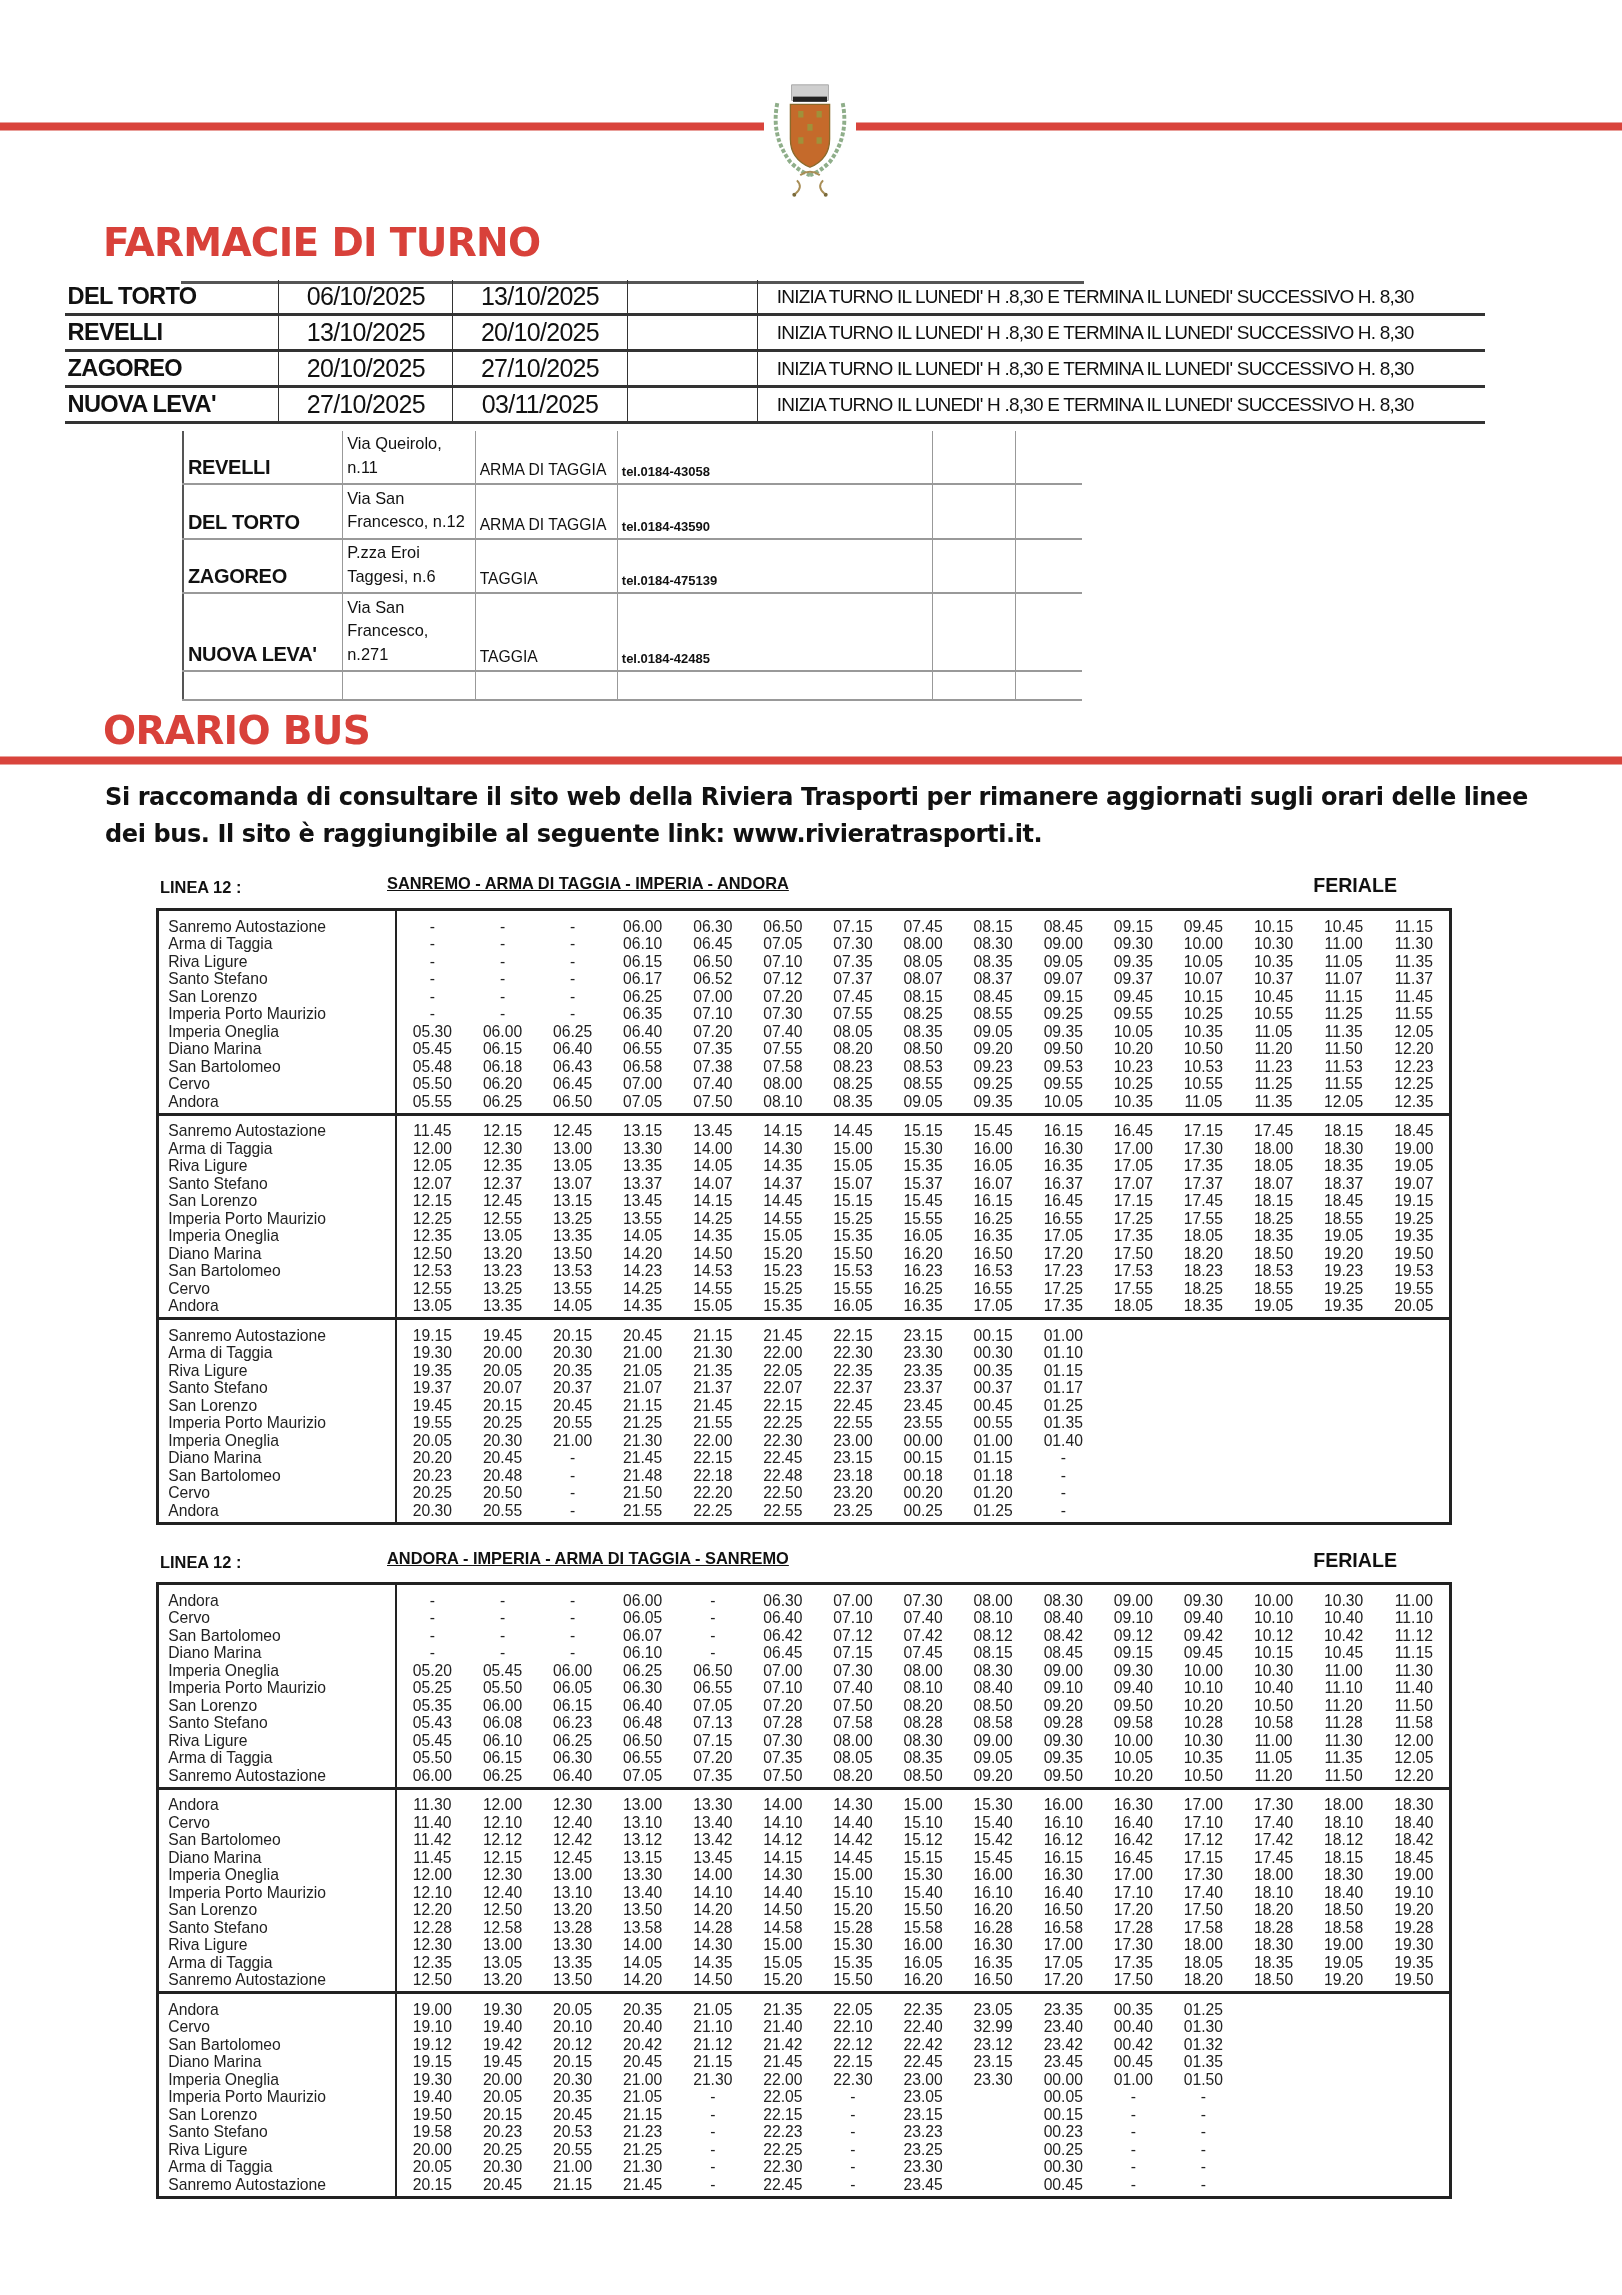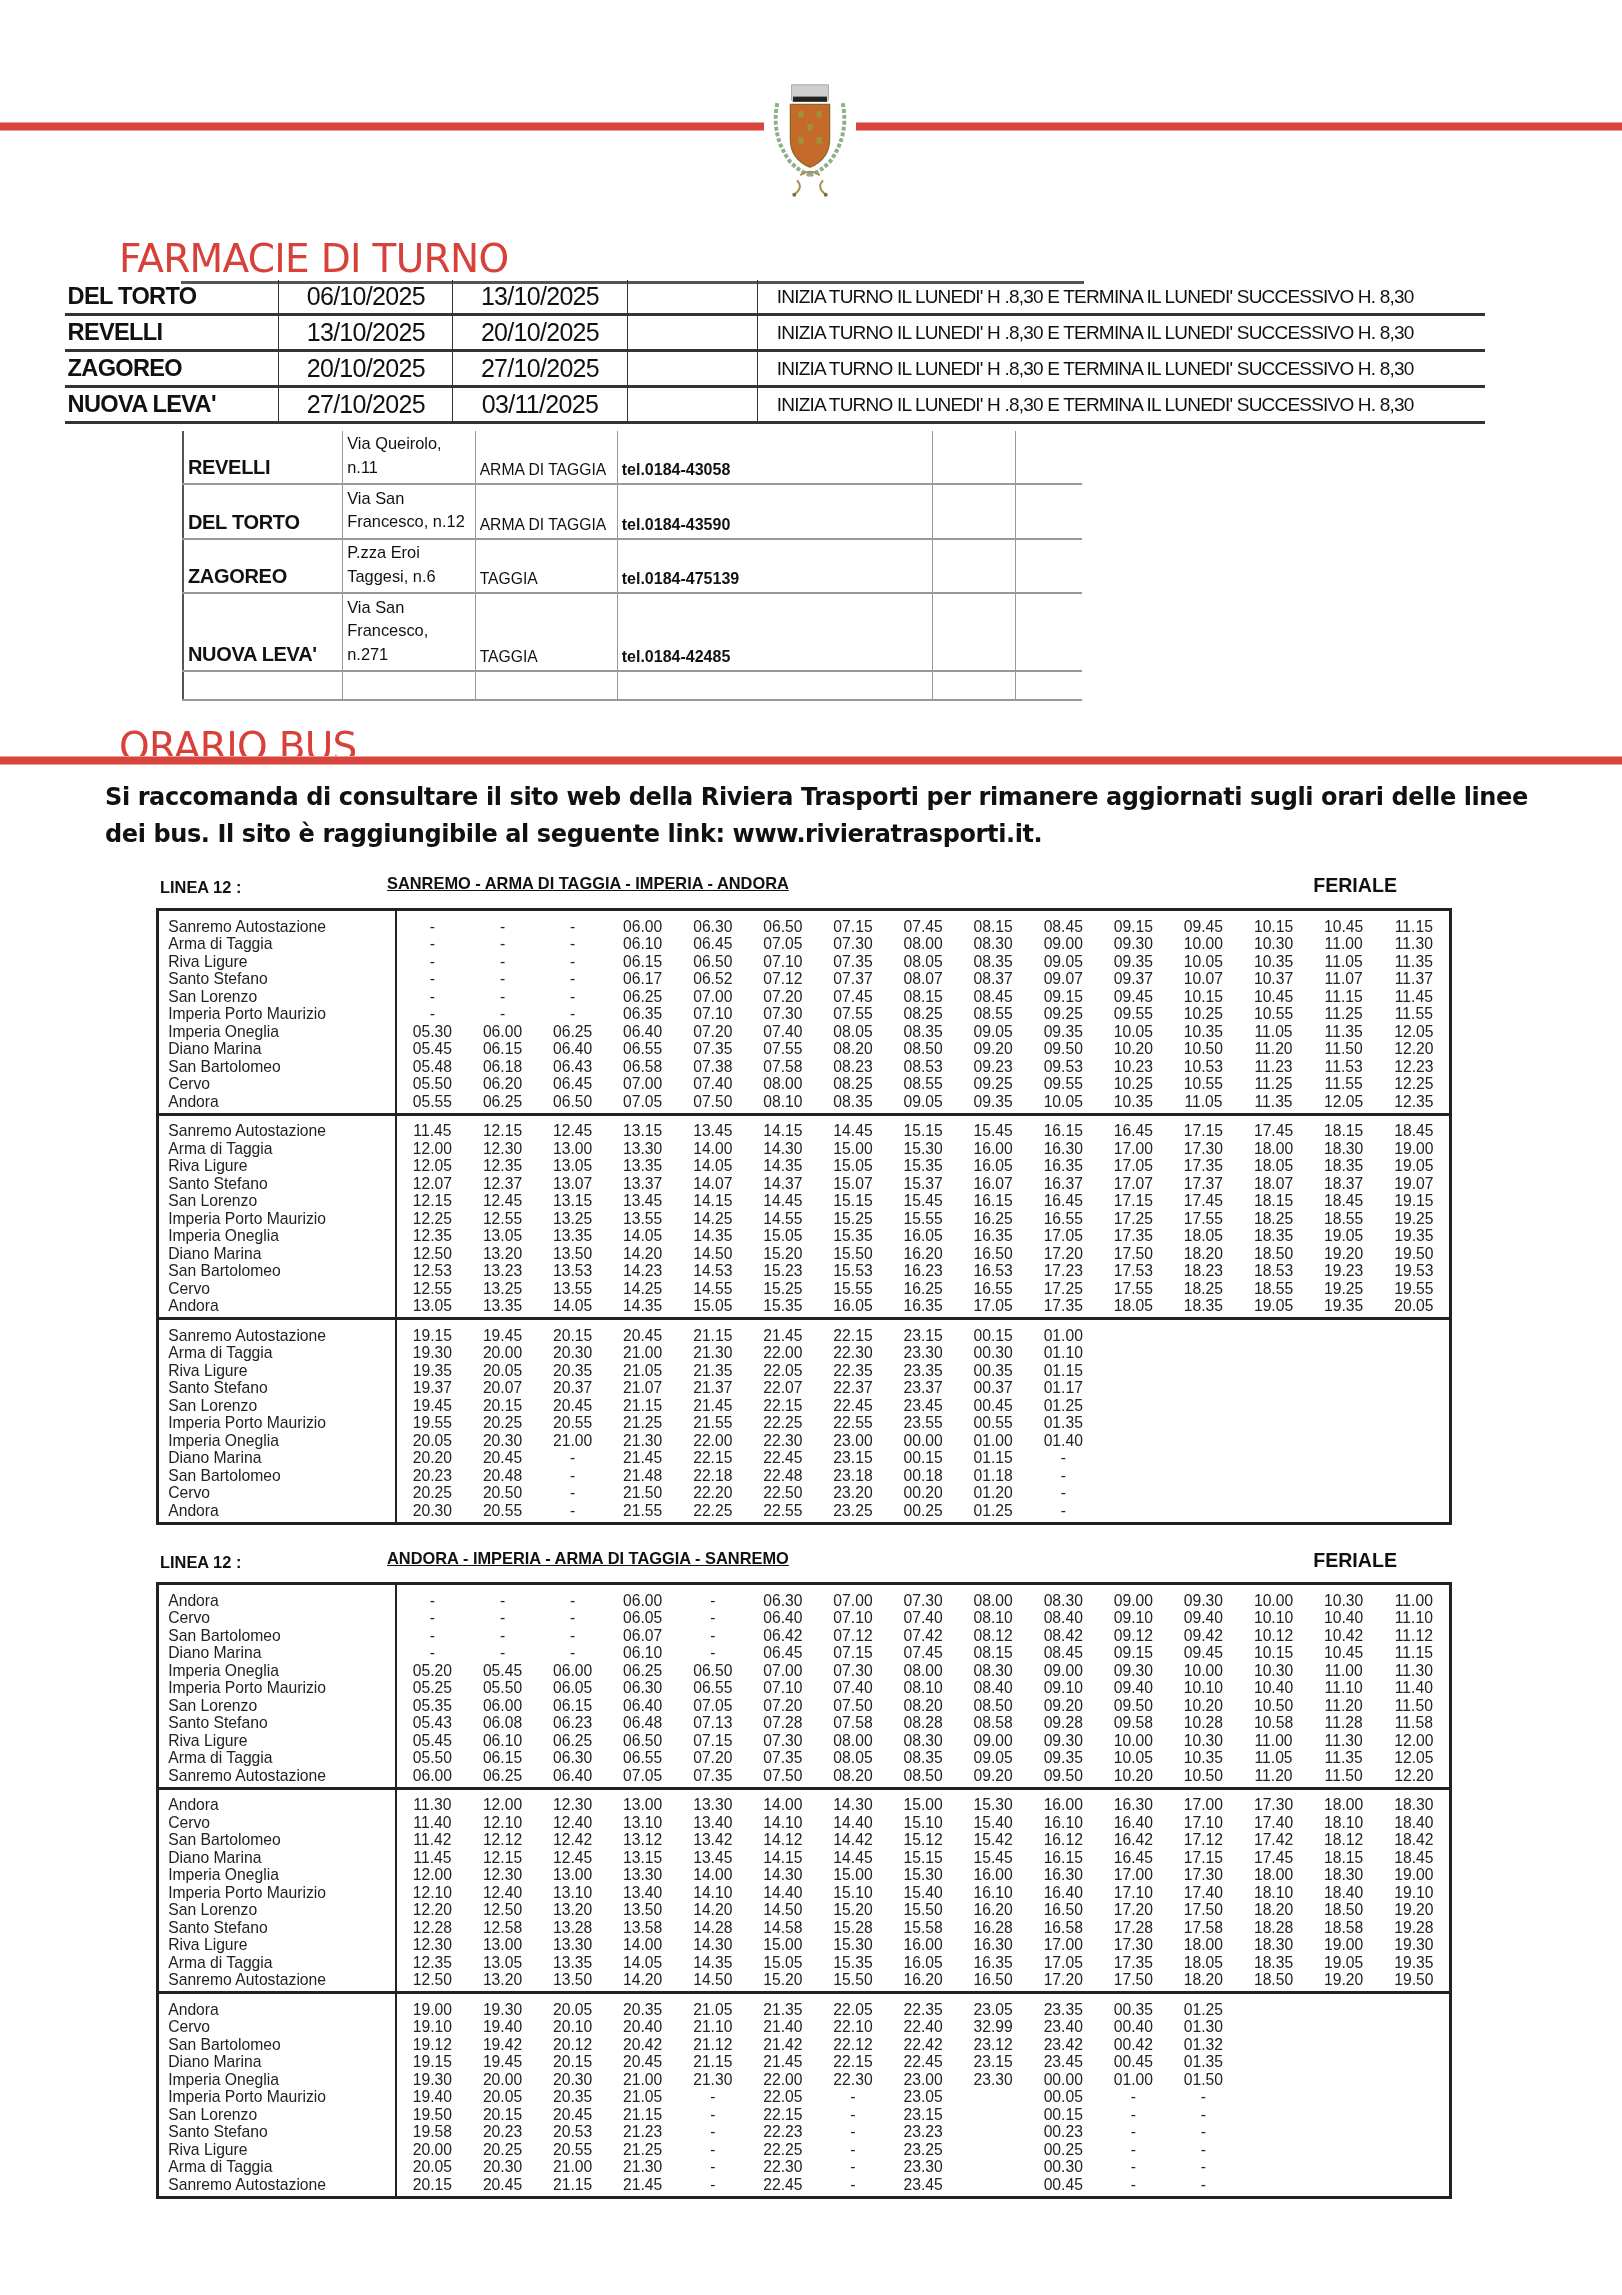--- a/index.html
+++ b/index.html
@@ -5,41 +5,41 @@
     html, body { margin: 0; padding: 0; background: #ffffff; }
     body { width: 1623px; height: 2295px; position: relative; overflow: hidden; font-family: "DejaVu Sans", sans-serif; color: #111; }
 
     
     .red-rule { position: absolute; left: 0; right: 0; height: 7.2px; background: #d9443c; border-top: 1.3px solid #e9a09b; border-bottom: 1.3px solid #e9a09b; }
     #rule-top { top: 122px; }
     #rule-bus { top: 756px; }
     .crest { position: absolute; left: 764px; top: 77px; width: 92px; height: 121px; background: #fff; }
     .crest svg { width: 100%; height: 100%; display: block; }
 
-    .section-title { position: absolute; left: 103px; font-family: "DejaVu Sans", sans-serif; font-weight: normal; color: #d8413a; font-size: 39px; letter-spacing: -0.7px; margin: 16px; }
+    .section-title { position: absolute; left: 103px; font-family: "DejaVu Sans", sans-serif; font-weight: bold; color: #d8413a; font-size: 39px; letter-spacing: -0.7px; margin: 0; }
     #title-farmacie { top: 220px; }
     #title-bus { top: 708px; }
 
     
     .turni { position: absolute; left: 65px; top: 280px; width: 1420px; border-collapse: collapse; font-family: "Liberation Sans", sans-serif; }
     .turni-topline { position: absolute; left: 181px; top: 281px; width: 903px; height: 2.6px; background: #555; }
     .turni td { height: 33px; padding: 0 2.6px; vertical-align: middle; border-bottom: 3.3px solid #333; }
     .turni td.name { width: 208px; font-weight: bold; font-size: 23.6px; font-family: "Liberation Sans", sans-serif; letter-spacing: -0.7px; }
     .turni td.date { width: 168px; font-size: 25px; text-align: center; border-left: 0.7px solid #333; letter-spacing: -0.7px; }
     .turni td.empty { width: 124px; border-left: 0.7px solid #333; }
     .turni td.note { font-size: 19px; letter-spacing: -0.8px; border-left: 0.7px solid #333; padding-left: 19px; }
 
     
     .addr { position: absolute; left: 182px; top: 431px; width: 900px; border-collapse: collapse; font-family: "Liberation Sans", sans-serif; border-left: 2px solid #555; border-bottom: 2.6px solid #444; }
     .addr td { vertical-align: bottom; padding: 1.3px 3.9px 3.9px 3.9px; border-bottom: 2px solid #999; }
     .addr td + td { border-left: 0.7px solid #999; }
     .addr td.aname { width: 151px; font-weight: bold; font-size: 20px; letter-spacing: -0.3px; }
     .addr td.street { width: 124px; font-size: 16.4px; line-height: 23.6px; }
     .addr td.town { width: 134px; font-size: 15.7px; }
-    .addr td.tel { width: 308px; font-weight: bold; font-size: 16px; }
+    .addr td.tel { width: 308px; font-weight: bold; font-size: 13px; }
     .addr td.blank1 { width: 75px; }
     .addr td.blank2 { width: 59px; }
     .addr tr.r1 td { height: 47px; }
     .addr tr.r2 td { height: 47px; }
     .addr tr.r3 td { height: 47px; }
     .addr tr.r4 td { height: 71px; }
     .addr tr.r5 td { height: 21px; }
 
     .intro { position: absolute; left: 105px; top: 779px; width: 1440px; font-family: "DejaVu Sans", sans-serif; font-weight: bold; font-size: 24px; line-height: 37px; color: #111; margin: 0; letter-spacing: -0.4px; }
 

